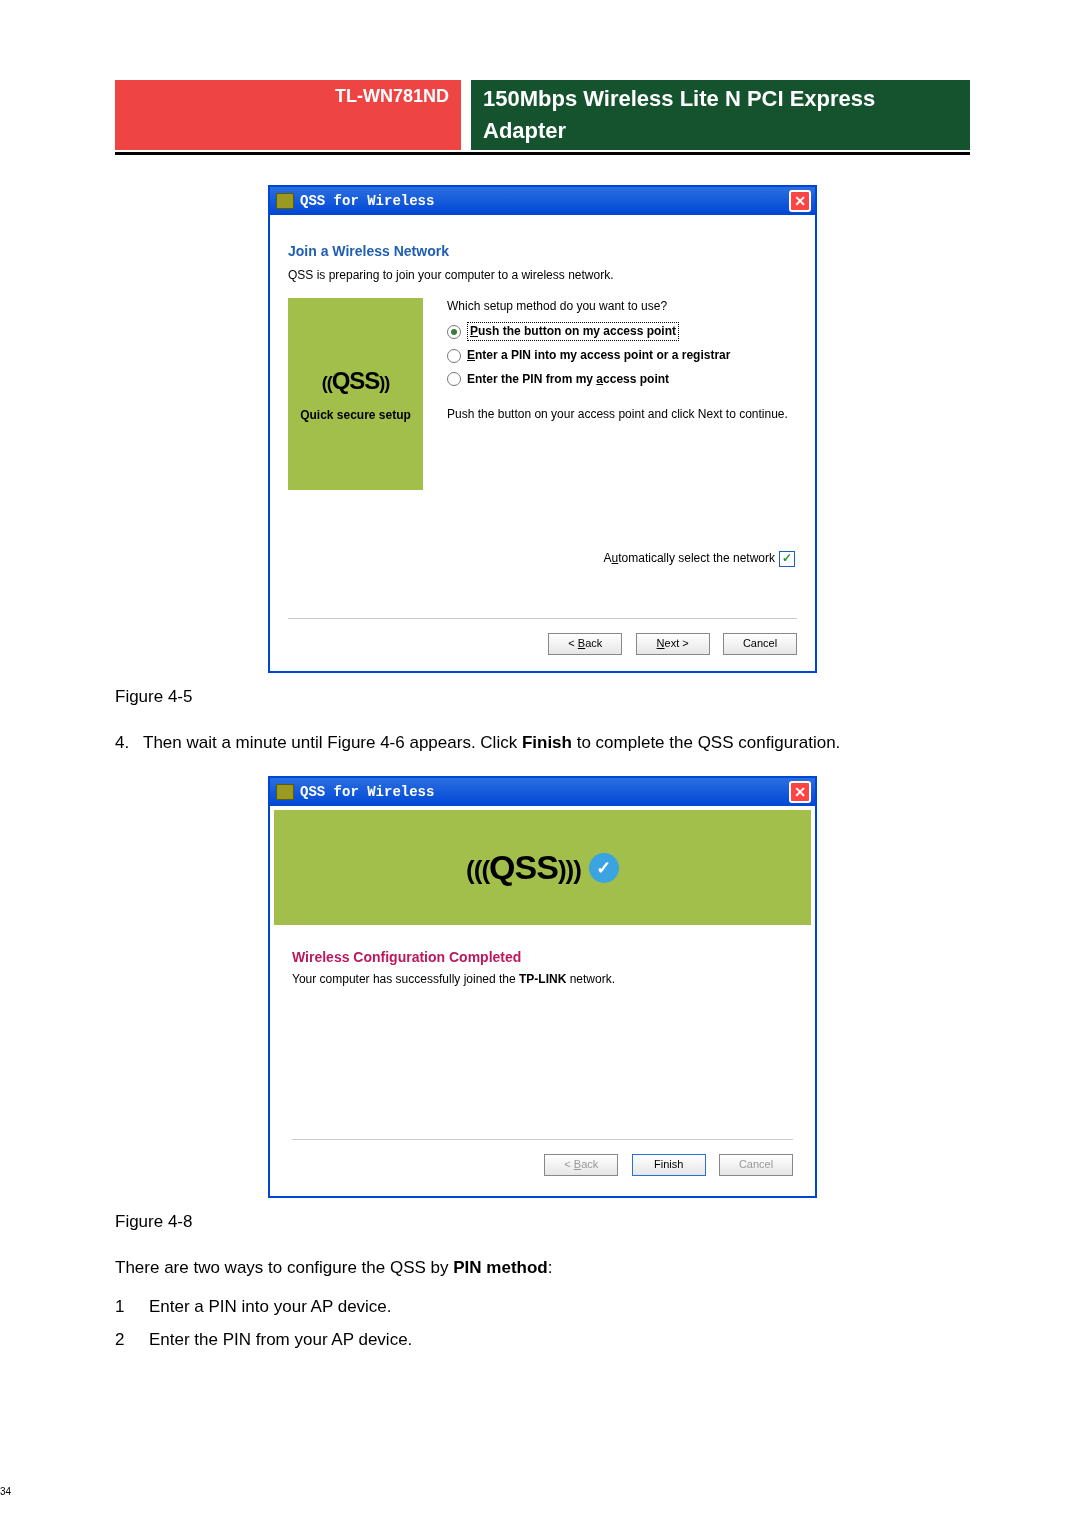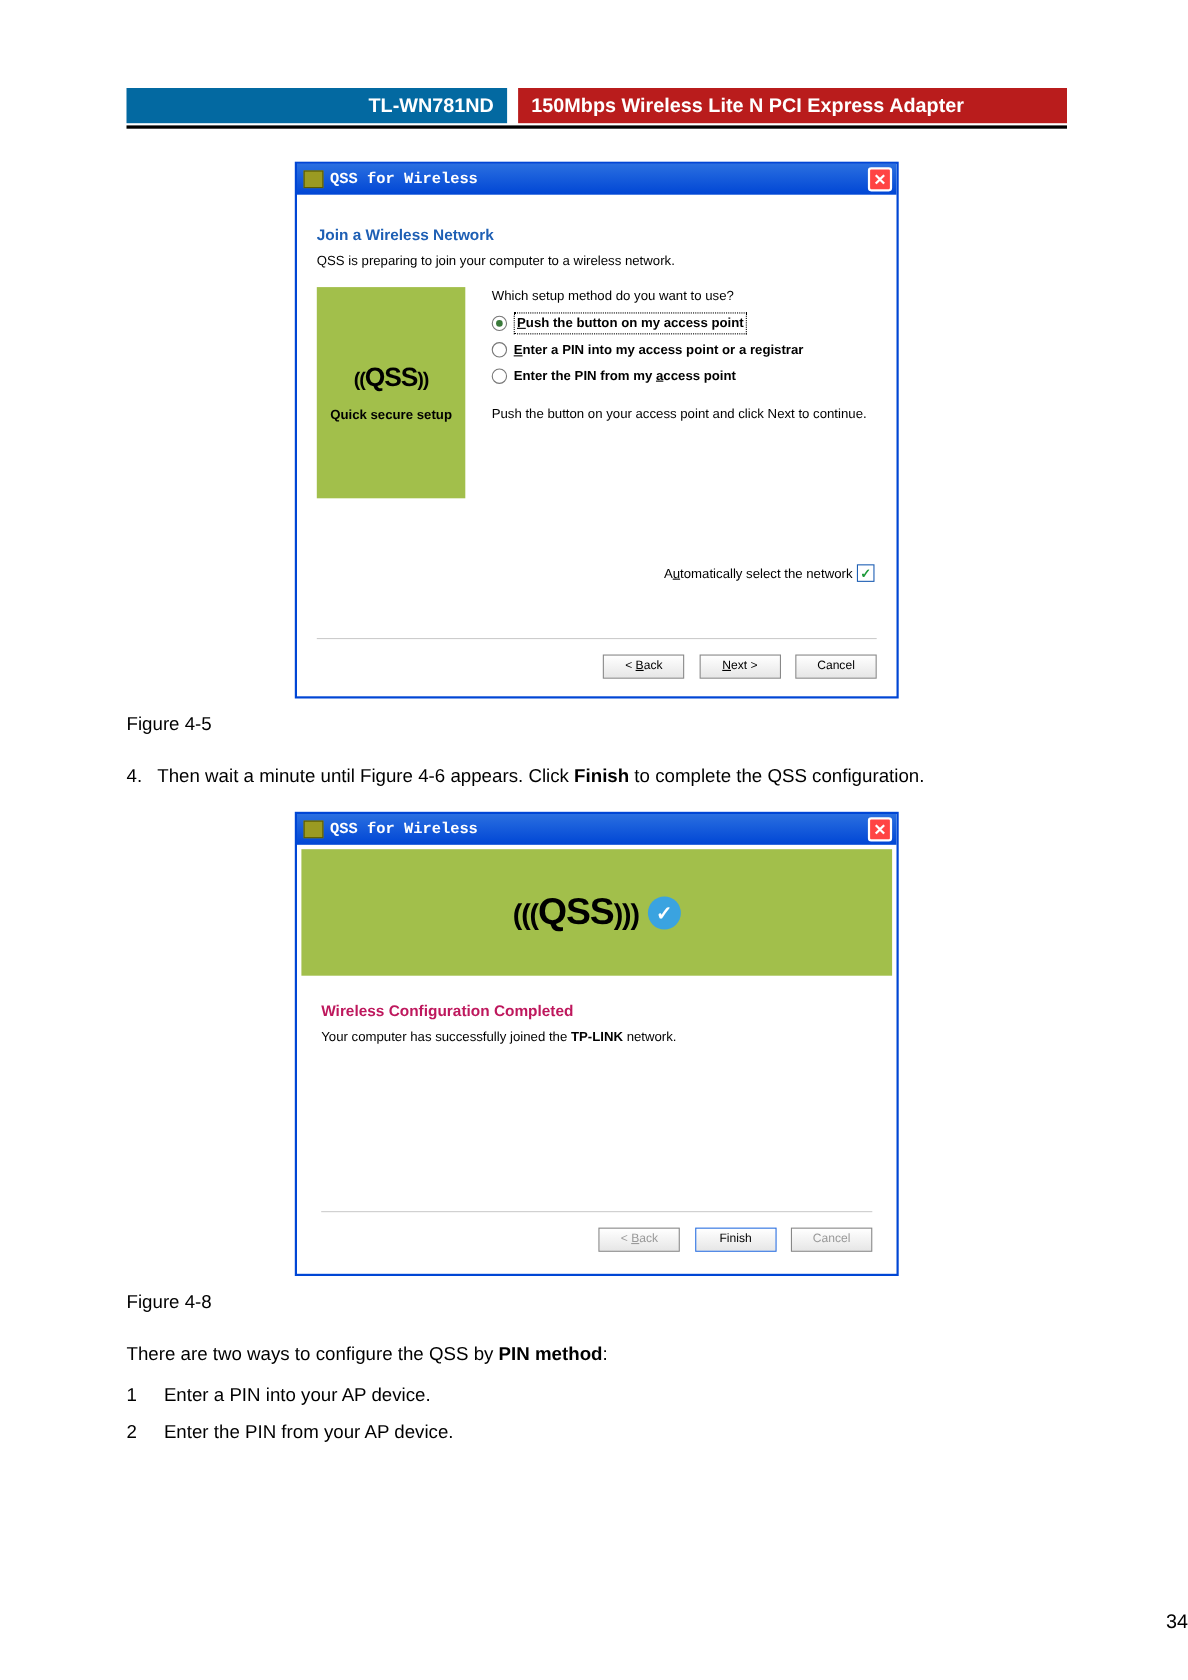--- a/index.html
+++ b/index.html
@@ -20,33 +20,33 @@
   
   .head {
     border-bottom: 3px solid #000;
     padding-bottom: 2px;
     margin-bottom: 30px;
   }
   .head-inner {
     display: flex;
   }
   .head-black {
-    background: #0369a1;
+    background: #ef4444;
     color: #fff;
     font-weight: bold;
     padding: 3px 12px 3px 220px;
     font-size: 18px;
   }
   .head-rest {
-    background: #b91c1c;
+    background: #14532d;
     color: #fff;
     font-weight: bold;
     padding: 3px 12px;
     flex: 1;
-    font-size: 18px;
+    font-size: 22px;
     margin-left: 10px;
   }
   
   .dialog {
     width: 545px;
     margin: 0 auto 8px auto;
     border: 2px solid #0046d5;
     background: #fff;
     font-family: Tahoma, Arial, sans-serif;
     font-size: 12px;
@@ -215,21 +215,21 @@
   .dlg2-h {
     font-weight:bold;font-size:14px;color:#be185d;margin:12px 0 4px;
   }
   .sec-h {
     font-size: 27px;
     font-weight: bold;
     margin: 28px 0 16px;
   }
   .ol-row { display:flex; margin: 8px 0; }
   .ol-n { width: 34px; flex-shrink:0;}
-  .pn { position:absolute; bottom:40px; left:0; width:100%; text-align:right; font-size:18px;}
+  .pn { position:absolute; bottom:28px; left:0; width:100%; text-align:left; font-size:10px;}
   .u { text-decoration: underline; }
 </style>
 </head>
 <body>
 
 <div class="page">
 
   <div class="head">
     <div class="head-inner">
       <div class="head-black">TL-WN781ND</div>

